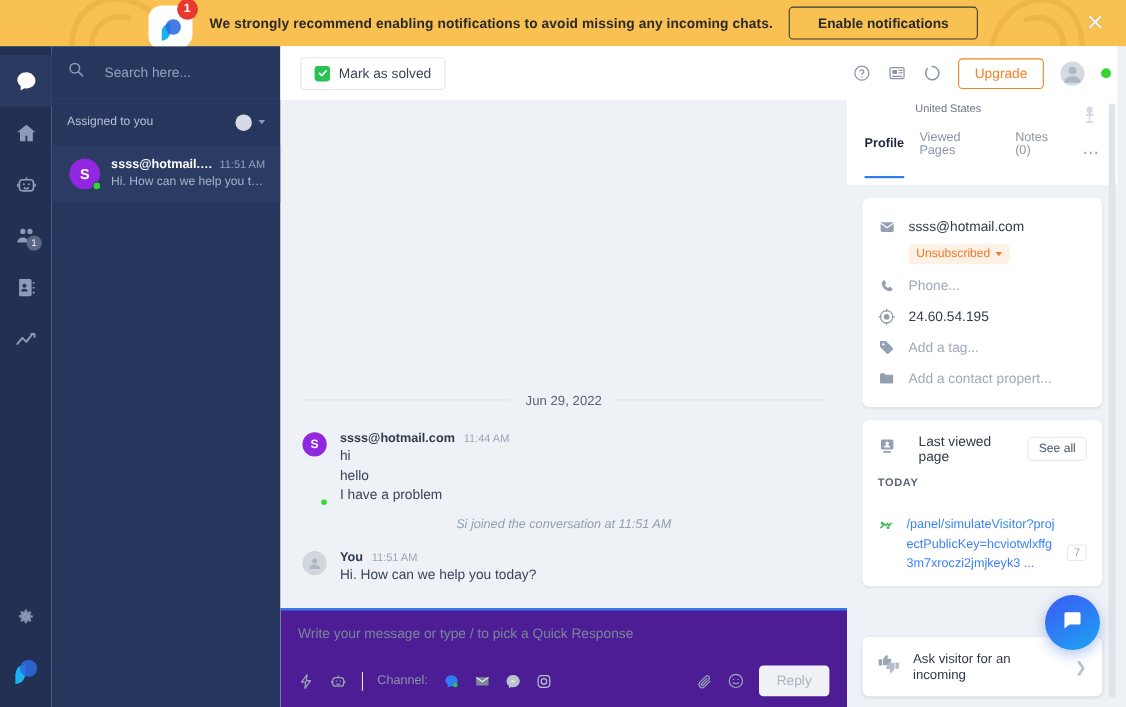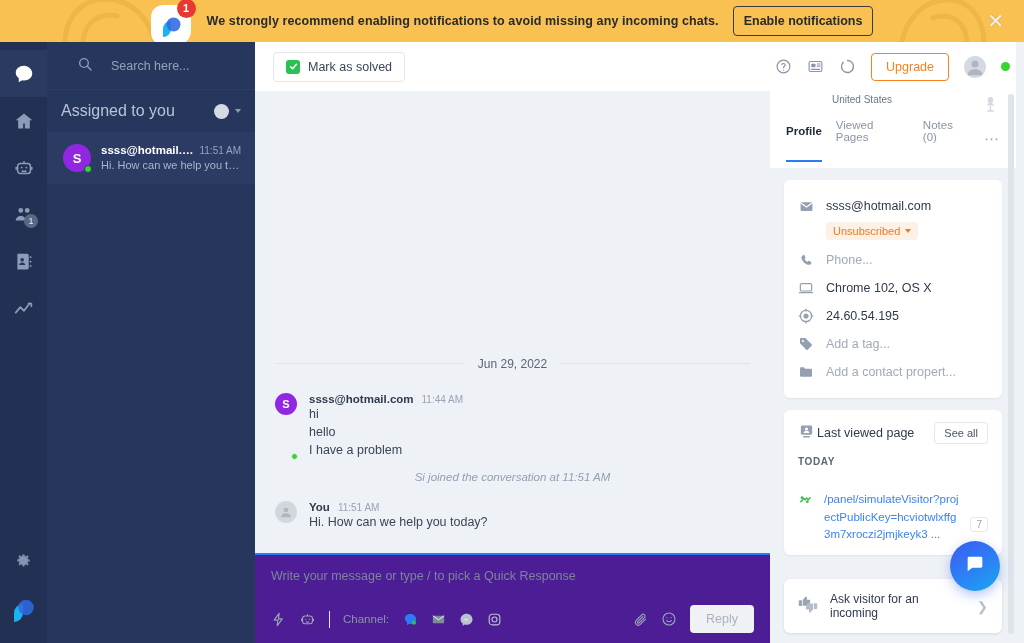--- a/index.html
+++ b/index.html
@@ -27,21 +27,21 @@
     display: flex; align-items: center; justify-content: center; overflow: hidden;
   }
   .badge-1 {
     position: absolute; top: -6px; right: -5px; width: 19px; height: 19px; border-radius: 50%;
     background: #e8382f; color: #fff; font-size: 11px; font-weight: bold;
     display: flex; align-items: center; justify-content: center; line-height: 1;
   }
   .banner-text { font-size: 12.5px; font-weight: bold; color: #2a2a2a; letter-spacing: .1px; }
   .banner-btn {
     border: 1.5px solid #3b3b3b; background: transparent; border-radius: 4px;
-    padding: 7px 10px; font-size: 12.5px; font-weight: bold; color: #2a2a2a;
+    padding: 7px 26px; font-size: 12.5px; font-weight: bold; color: #2a2a2a;
     font-family: "Liberation Sans", sans-serif; cursor: pointer;
   }
   .banner-close {
     position: absolute; right: 20px; top: 50%; transform: translateY(-50%);
     font-size: 20px; color: #f0f0f0; cursor: pointer; line-height: 1; font-weight: 300;
     text-shadow: 0 0 2px rgba(0,0,0,.15);
   }
 
   
   .rail {
@@ -64,32 +64,31 @@
   .rail-bottom { padding-bottom: 12px; display:flex; flex-direction:column; align-items:center; }
 
   
   .convlist {
     position: absolute; left: 47px; top: 42px; width: 208px; height: 601px;
     background: #27365c;
   }
   .search-row {
     height: 48px; display: flex; align-items: center; gap: 18px; padding: 0 14px;
     border-bottom: 1px solid rgba(255,255,255,.04);
-    justify-content: flex-end;
   }
   .search-row svg { color: #8e9bb8; flex: none; }
   .search-input {
     background: transparent; border: 0; outline: none; color: #cfd6e6;
     font-size: 12.5px; font-family: "Liberation Sans", sans-serif; width: 130px;
   }
   .search-input::placeholder { color: #94a1bd; }
   .assigned-row {
     height: 42px; display: flex; align-items: center; padding: 0 14px; gap: 6px;
   }
-  .assigned-label { color: #b9c3d8; font-size: 16px; flex: 1; }
+  .assigned-label { color: #b9c3d8; font-size: 11px; flex: 1; }
   .assigned-avatar {
     width: 15px; height: 15px; border-radius: 50%; background: #d5dae4; flex: none;
   }
   .caret { width: 0; height: 0; border-left: 3.5px solid transparent; border-right: 3.5px solid transparent;
            border-top: 4px solid #8e9bb8; }
   .conv {
     display: flex; gap: 10px; padding: 12px 14px 12px 14px; background: #2b3b63; cursor: pointer;
     border-left: 2px solid transparent;
   }
   .conv-avatar-wrap { position: relative; flex: none; }
@@ -198,21 +197,21 @@
   .prop { display: flex; align-items: center; gap: 12px; min-height: 28px; }
   .prop .ic { flex: none; color: #94a0b1; width: 16px; display: flex; justify-content: center; }
   .prop .val { font-size: 12.5px; color: #2f3a4c; }
   .prop .val.muted { color: #a0aab8; }
   .unsub {
     display: inline-flex; align-items: center; gap: 5px; background: #fdf0e4; color: #ef7b26;
     border-radius: 4px; padding: 3px 7px; font-size: 11px; margin: 2px 0 6px 28px; cursor: pointer;
   }
   .unsub .c { width: 0; height: 0; border-left: 3px solid transparent; border-right: 3px solid transparent; border-top: 4px solid #ef7b26; }
 
-  .lvp-head { display: flex; align-items: center; gap: 2px; }
+  .lvp-head { display: flex; align-items: center; gap: 20px; }
   .lvp-title { font-size: 12.5px; color: #2f3a4c; flex: 1; }
   .see-all {
     border: 1px solid #e2e6ed; background: #fff; border-radius: 4px; padding: 4px 9px;
     font-size: 11px; color: #4a5566; cursor: pointer; font-family: "Liberation Sans", sans-serif;
   }
   .today-lbl { font-size: 10px; font-weight: bold; color: #5b6576; letter-spacing: .6px; margin: 12px 0 24px 0; }
   .lvp-row { display: flex; gap: 10px; align-items: flex-start; }
   .lvp-url { flex: 1; font-size: 11.5px; color: #3b82f6; line-height: 1.5; word-break: break-all; cursor: pointer; }
   .lvp-count {
     flex: none; border: 1px solid #e5e9ef; border-radius: 3px; font-size: 10px; color: #9aa4b3;
@@ -541,29 +540,20 @@
         <span>Unsubscribed</span>
         <span class="c"></span>
       </div>
       <div class="prop">
         <span class="ic">
           <svg width="15" height="15" viewBox="0 0 24 24" fill="currentColor">
               <path d="M6.6 3.2c.7-.4 1.6-.2 2 .5l1.8 2.9c.4.6.2 1.4-.4 1.8l-1.3.9c.9 2.2 2.7 4 4.9 4.9l.9-1.3c.4-.6 1.2-.8 1.8-.4l2.9 1.8c.7.4.9 1.3.5 2l-1 1.6c-.5.8-1.5 1.2-2.4 1C10.4 18.9 5 13.6 3.9 7.6c-.2-.9.2-1.9 1-2.4z"></path>
             </svg>
         </span>
         <span class="val muted">Phone...</span>
-      </div>
-      <div class="prop">
-        <span class="ic">
-          <svg width="16" height="16" viewBox="0 0 24 24" fill="none" stroke="currentColor" stroke-width="1.8">
-              <rect x="3.5" y="5.5" width="17" height="11" rx="2"></rect>
-              <path d="M2 19h20" stroke-linecap="round"></path>
-            </svg>
-        </span>
-        <span class="val">Chrome 102, OS X</span>
       </div>
       <div class="prop">
         <span class="ic">
           <svg width="16" height="16" viewBox="0 0 24 24" fill="none" stroke="currentColor" stroke-width="1.8">
               <circle cx="12" cy="12" r="8.5"></circle>
               <circle cx="12" cy="12" r="3" fill="currentColor"></circle>
               <path d="M12 1.5v3M12 19.5v3M1.5 12h3M19.5 12h3" stroke-linecap="round"></path>
             </svg>
         </span>
         <span class="val">24.60.54.195</span>

